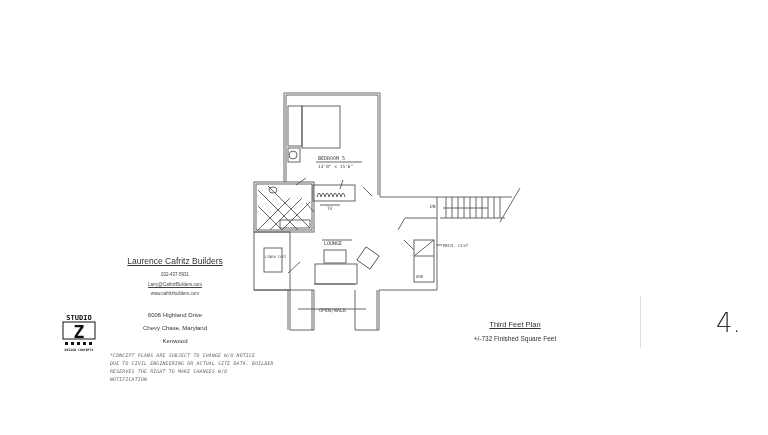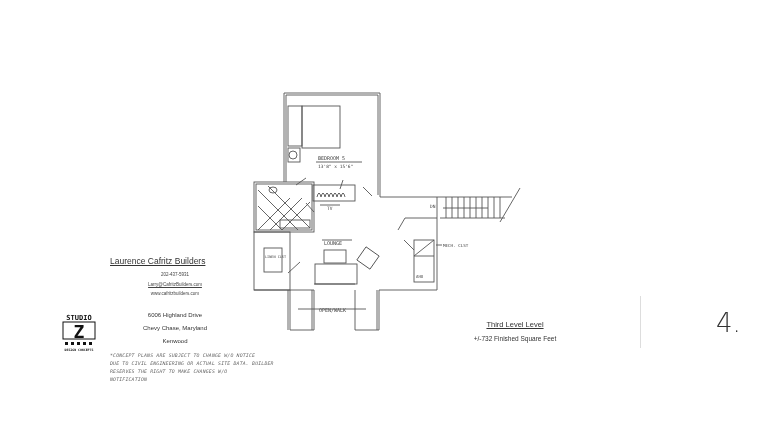--- a/index.html
+++ b/index.html
@@ -1,18 +1,18 @@
 <!DOCTYPE html>
 <html><head>
 <meta charset="utf-8">
 <style>
   html, body { margin:0; padding:0; }
   body { width:768px; height:435px; background:#ffffff; position:relative; overflow:hidden; font-family:"Liberation Sans", sans-serif; color:#222; }
   .abs { position:absolute; }
-  .builder-title { left:110px; top:256px; width:130px; font-size:8.5px; text-decoration:underline; color:#333; }
+  .builder-title { left:110px; top:256px; width:130px; text-align:center; font-size:8.5px; text-decoration:underline; color:#333; }
   .small { width:130px; left:110px; text-align:center; font-size:4.5px; color:#444; }
   .addr { width:130px; left:110px; text-align:center; font-size:6px; color:#333; }
   .plan-title { left:455px; top:320px; width:120px; text-align:center; font-size:7.5px; text-decoration:underline; color:#333; }
   .plan-sub { left:455px; top:335px; width:120px; text-align:center; font-size:6.5px; color:#333; }
   .page-num { left:716px; top:308px; font-size:26px; font-weight:300; color:#333; font-family:"DejaVu Sans", sans-serif; }
   .divider-v { left:640px; top:296px; width:1px; height:52px; background:#ddd; }
   .note { left:110px; top:352px; width:175px; font-family:"DejaVu Sans Mono", monospace; font-size:4.8px; line-height:8px; color:#666; font-style:italic; letter-spacing:0.2px; }
   .logo { left:60px; top:313px; width:38px; height:40px;text-align:center; }
   .plan { left:250px; top:75px; width:275px; height:270px; }
   svg text { font-family:"DejaVu Sans Mono", monospace; }
@@ -109,17 +109,17 @@
     <line x1="436" y1="245" x2="442" y2="245"></line>
 
     <path d="M440 197 L512 197 M440 218 L505 218 M437 197 L437 218"></path>
     <path d="M446 197 L446 218 M452 197 L452 218 M458 197 L458 218 M464 197 L464 218 M470 197 L470 218 M476 197 L476 218 M482 197 L482 218 M488 197 L488 218 M494 197 L494 218 M500 197 L500 218"></path>
     <path d="M500 222 L520 188"></path>
     <line x1="443" y1="208" x2="488" y2="208"></line>
     <text x="430" y="208" font-size="4.5" fill="#444" stroke="none">DN</text>
   </svg>
 </div>
 
-<div class="abs plan-title">Third Level Level</div>
+<div class="abs plan-title">Third Feet Plan</div>
 <div class="abs plan-sub">+/-732 Finished Square Feet</div>
 
 <div class="abs divider-v"></div>
 <div class="abs page-num">4.</div>
 
 </body></html>

